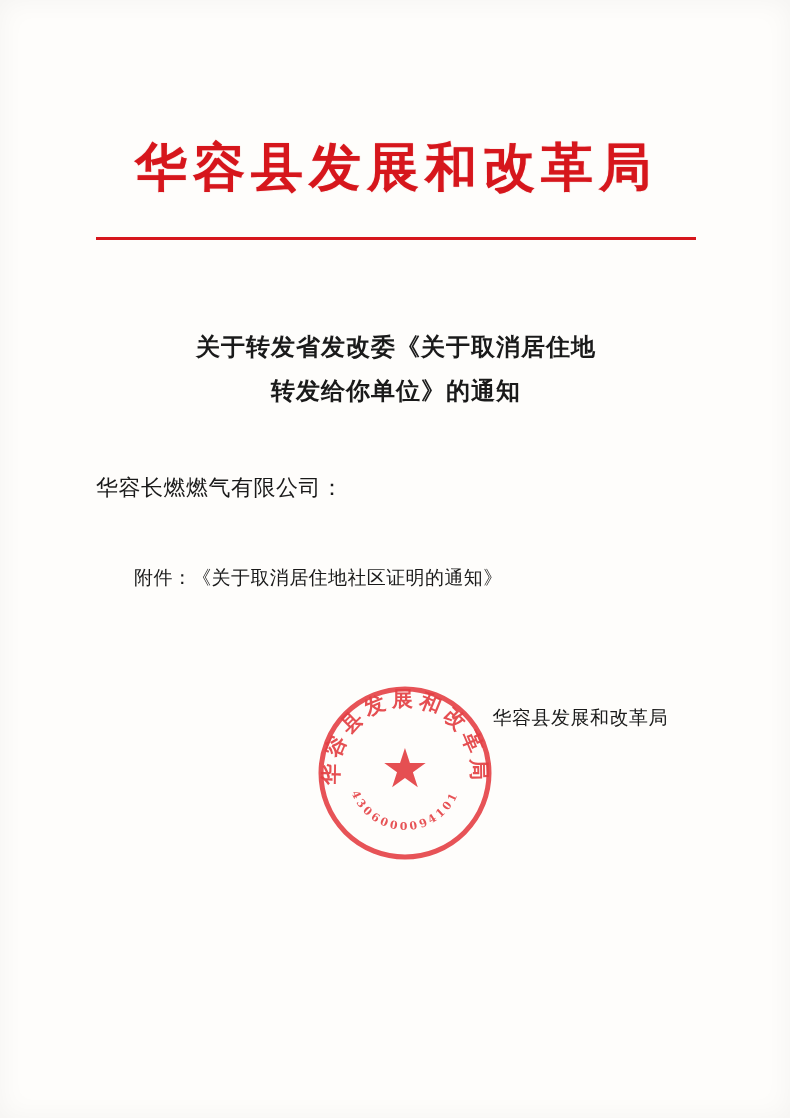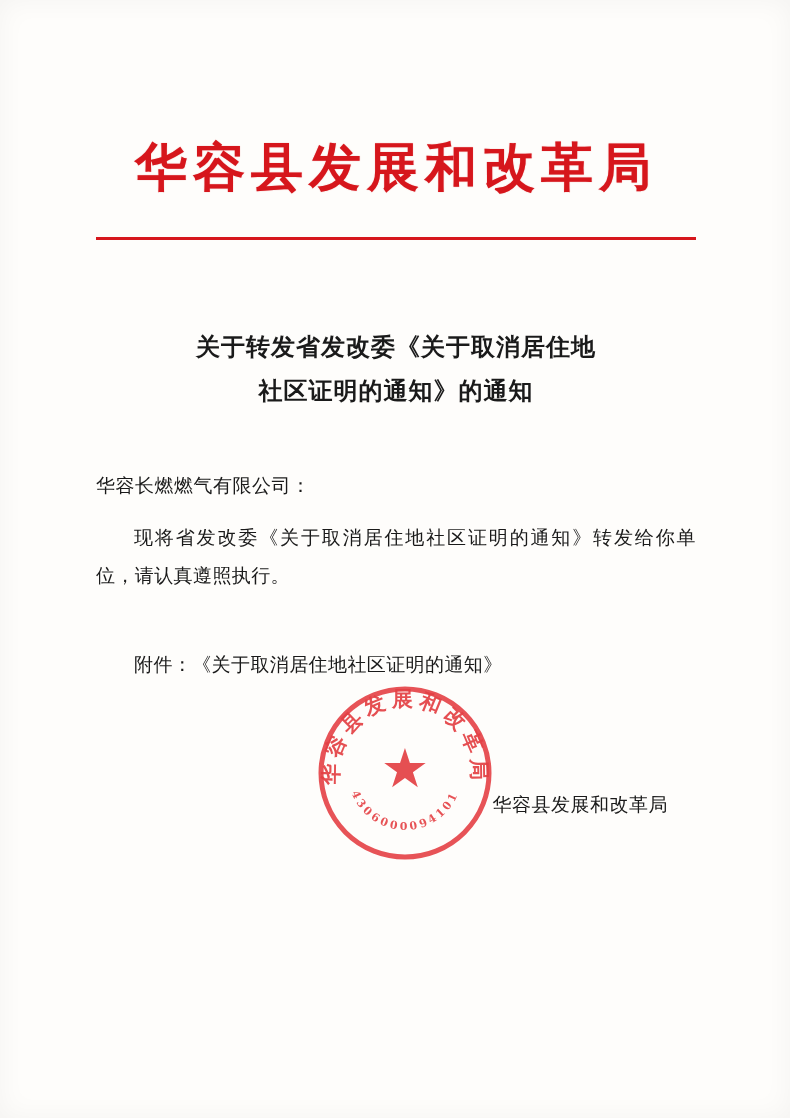--- a/index.html
+++ b/index.html
@@ -58,21 +58,21 @@
     line-height: 1.85;
     color: #1a1a1a;
     letter-spacing: 1px;
     font-family: "DejaVu Serif", "Liberation Serif", serif;
   }
   .doc-title .line2 {
     display: block;
   }
   .recipient {
     margin-top: 56px;
-    font-size: 19px;
+    font-size: 22px;
     color: #1a1a1a;
     letter-spacing: 0.5px;
     line-height: 1.7;
     font-family: "DejaVu Serif", "Liberation Serif", serif;
   }
   .para {
     margin-top: 16px;
     font-size: 19px;
     color: #1a1a1a;
     line-height: 2.0;
@@ -134,26 +134,25 @@
 <div class="page">
 
   <div class="doc-body">
 
     <div class="letterhead">华容县发展和改革局</div>
 
     <div class="red-rule"></div>
 
     <div class="doc-title">
       <span>关于转发省发改委《关于取消居住地</span>
-      <span class="line2">社区证明的通知》的通知</span>
+      <span class="line2">转发给你单位》的通知</span>
     </div>
 
     <div class="recipient">华容长燃燃气有限公司：</div>
 
-    <div class="para">现将省发改委《关于取消居住地社区证明的通知》转发给你单位，请认真遵照执行。</div>
 
     <div class="attachment">附件：《关于取消居住地社区证明的通知》</div>
 
     <div class="signature-block">
       <div class="sig-org">华容县发展和改革局</div>
     </div>
 
   </div>
 
   <div class="seal">

